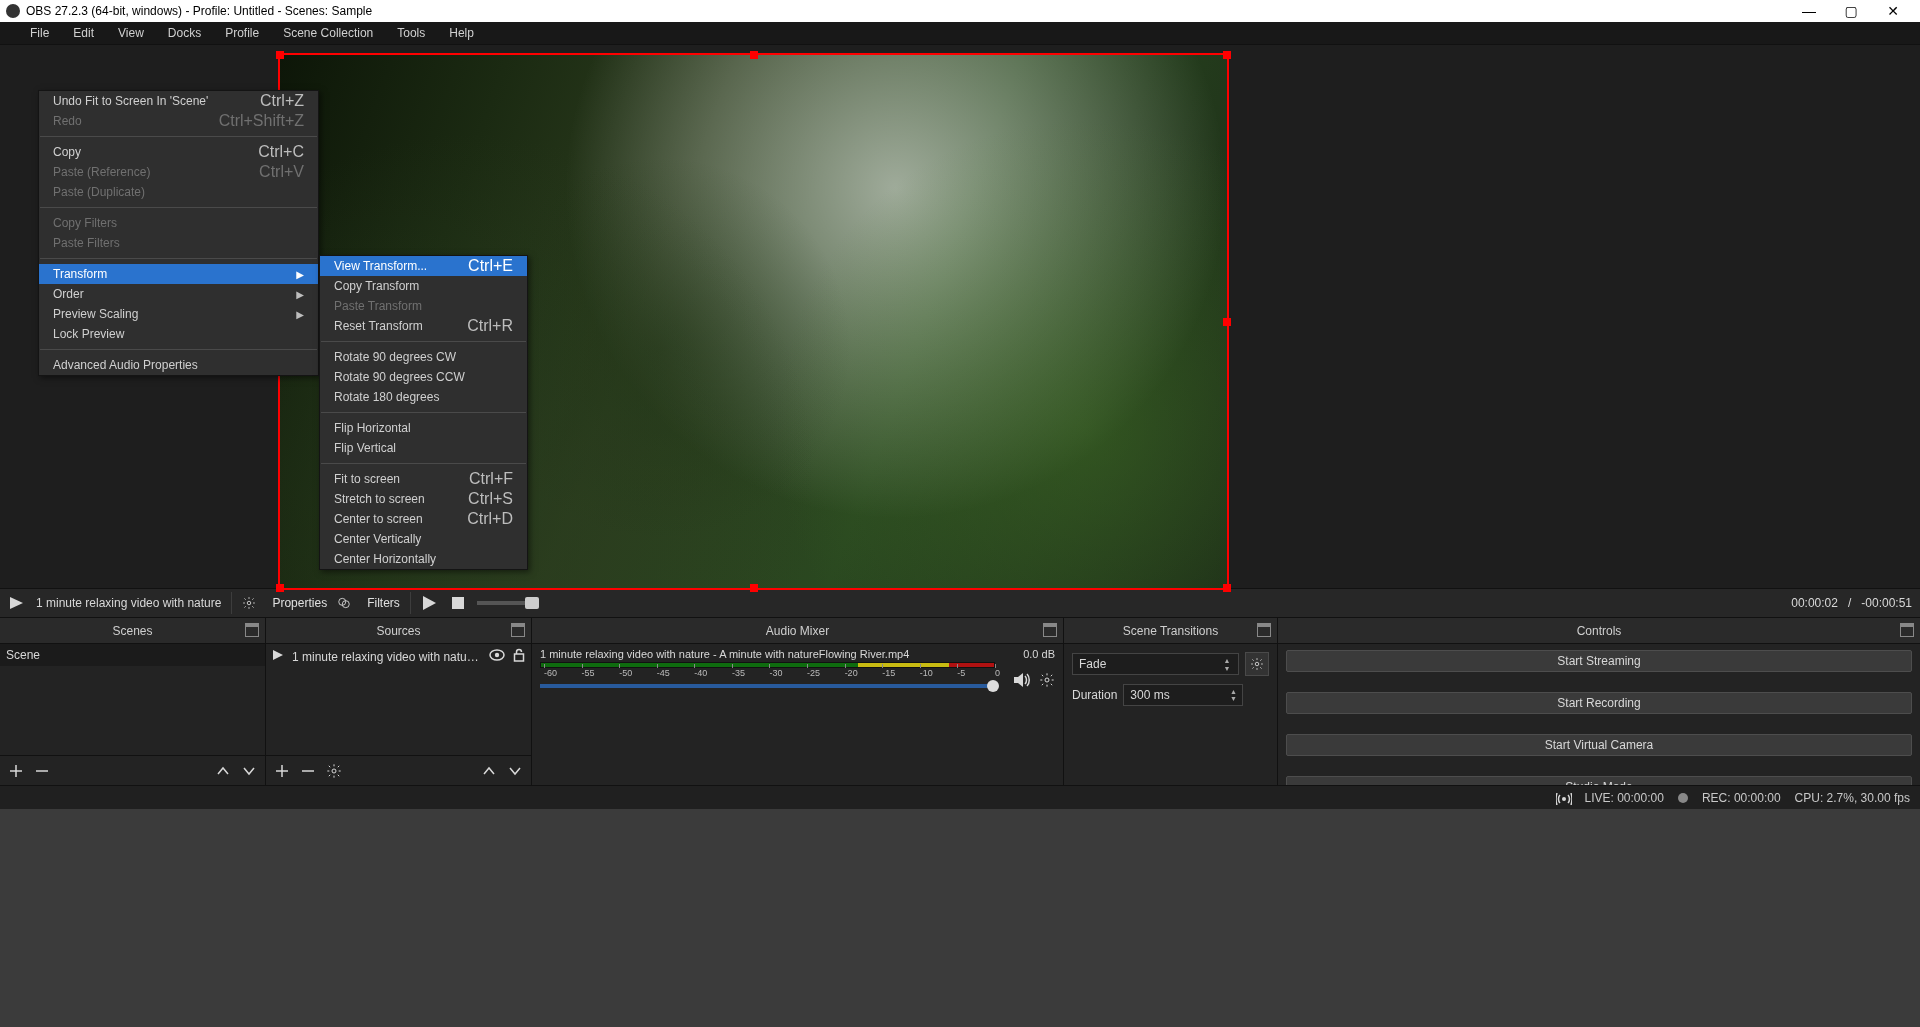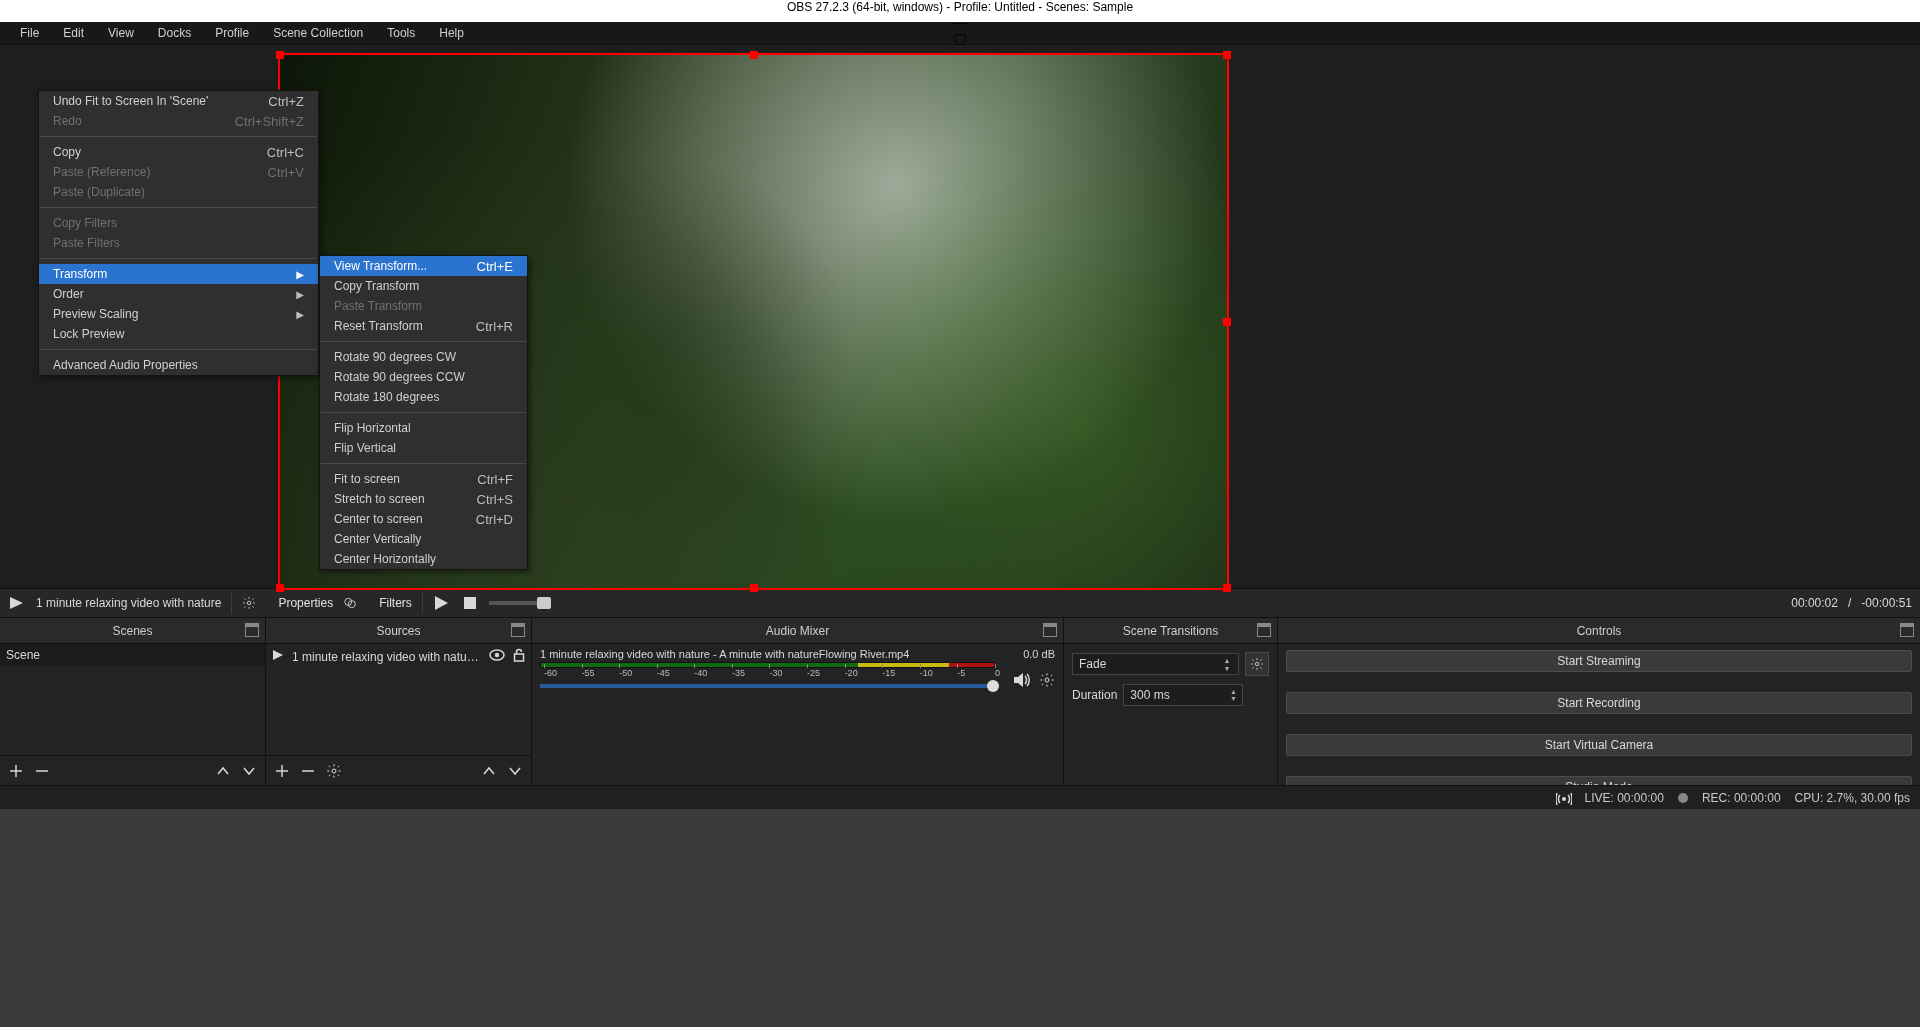--- a/index.html
+++ b/index.html
@@ -1,59 +1,59 @@
 <!DOCTYPE html>
 <html><head>
 <meta charset="utf-8">
 <style>
   * { box-sizing: border-box; margin: 0; padding: 0; user-select: none; }
   html, body { width: 1920px; height: 1027px; font-family: "Segoe UI", Arial, sans-serif; font-size: 12px; color: #d8d8d8; background: #3b3b3b; overflow: hidden; }
 
   
-  .titlebar { height: 22px; background: #fff; display: flex; align-items: center; padding: 0 6px; color: #000; flex-direction: column; }
+  .titlebar { height: 22px; background: #fff; display: flex; align-items: center; padding: 0 6px; color: #000; }
   .titlebar .obs-logo { width:14px; height:14px; border-radius:50%; background:#333; margin-right:6px; }
   .titlebar .title { flex:1; font-size:12px; }
   .titlebar .winbtn { width:42px; text-align:center; font-size:14px; font-family: "Segoe UI Symbol", sans-serif; }
 
   
-  .menubar { height:23px; background:#181818; display:flex; align-items:center; padding:0 8px; gap:0; border-bottom:1px solid #111; }
+  .menubar { height:23px; background:#181818; display:flex; align-items:center; padding:0 18px; gap:0; border-bottom:1px solid #111; }
   .menubar .menuitem { padding:3px 12px; color:#d0d0d0; }
 
   
   .preview-area { position:relative; height:543px; background:#1e1e1e; }
   .preview-canvas { position:absolute; left:280px; top:10px; width:947px; height:533px; background:#000; outline:2px solid #ff0000; }
   .preview-inner { width:100%; height:100%; background:
       radial-gradient(circle at 65% 25%, rgba(255,255,255,0.55), rgba(255,255,255,0) 45%),
       linear-gradient(110deg,#0d1608 0%, #1b2a12 20%, #2c3d1e 40%, #2a4820 65%, #1b2a17 100%),
       repeating-linear-gradient(80deg, rgba(0,0,0,0.12) 0 6px, rgba(0,0,0,0) 6px 14px);
       position:relative; overflow:hidden; }
   .preview-inner::before { content:""; position:absolute; inset:0; background:
       radial-gradient(circle at 20% 80%, rgba(40,60,30,0.6), transparent 40%),
       radial-gradient(circle at 85% 70%, rgba(70,120,40,0.45), transparent 35%),
       radial-gradient(circle at 40% 55%, rgba(30,50,20,0.5), transparent 30%);}
   .sel-handle { position:absolute; width:8px; height:8px; background:#ff0000; }
 
   
   .dropdown { position:absolute; background:#2f2f2f; border:1px solid #141414; box-shadow:2px 2px 6px rgba(0,0,0,0.5); }
   .dropdown .row { display:flex; justify-content:space-between; align-items:center; height:20px; padding:0 14px; color:#d0d0d0; white-space:nowrap; }
   .dropdown .row.disabled { color:#707070; }
-  .dropdown .row .hot { color:#bdbdbd; font-size:13px; }
+  .dropdown .row .hot { color:#bdbdbd; font-size:16px; }
   .dropdown .row.disabled .hot { color:#707070; }
   .dropdown .row .arrow { font-size:10px; color:#bdbdbd; }
   .dropdown .sep { height:1px; background:#4a4a4a; margin:5px 1px; }
   .dropdown .row.hl { background:#2a73ce; color:#fff; }
   .dropdown .row.hl .hot, .dropdown .row.hl .arrow { color:#fff; }
 
   #edit-menu { left:38px; top:45px; width:281px; }
   #transform-menu { left:319px; top:210px; width:209px; }
 
   
   .src-toolbar { height:30px; background:#272727; display:flex; align-items:center; padding:0 8px; gap:10px; border-top:1px solid #111; border-bottom:1px solid #111; }
   .src-toolbar .spacer { flex:1; }
-  .src-toolbar .chip { display:flex; align-items:center; gap:22px; color:#e0e0e0; }
+  .src-toolbar .chip { display:flex; align-items:center; gap:16px; color:#e0e0e0; }
   .src-toolbar .iconbox { width:18px; height:18px; display:flex; align-items:center; justify-content:center; }
   .src-toolbar .seek { width:60px; height:4px; background:#555; position:relative; }
   .src-toolbar .seek .knob { position:absolute; right:-2px; top:-4px; width:14px; height:12px; background:#ccc; border-radius:2px; }
   .vline { width:1px; height:22px; background:#3d3d3d; }
 
   
   .docks { display:flex; height:167px; }
   .dock { background:#232323; border-right:1px solid #111; display:flex; flex-direction:column; }
   .dock + .dock { }
   .dock-title { height:26px; background:#2a2a2a; display:flex; align-items:center; justify-content:center; position:relative; color:#cfcfcf; border-bottom:1px solid #111; }

